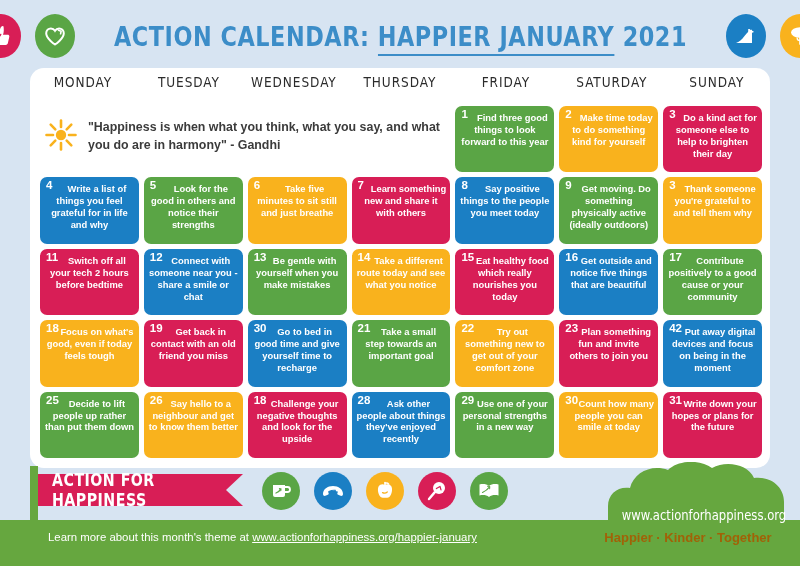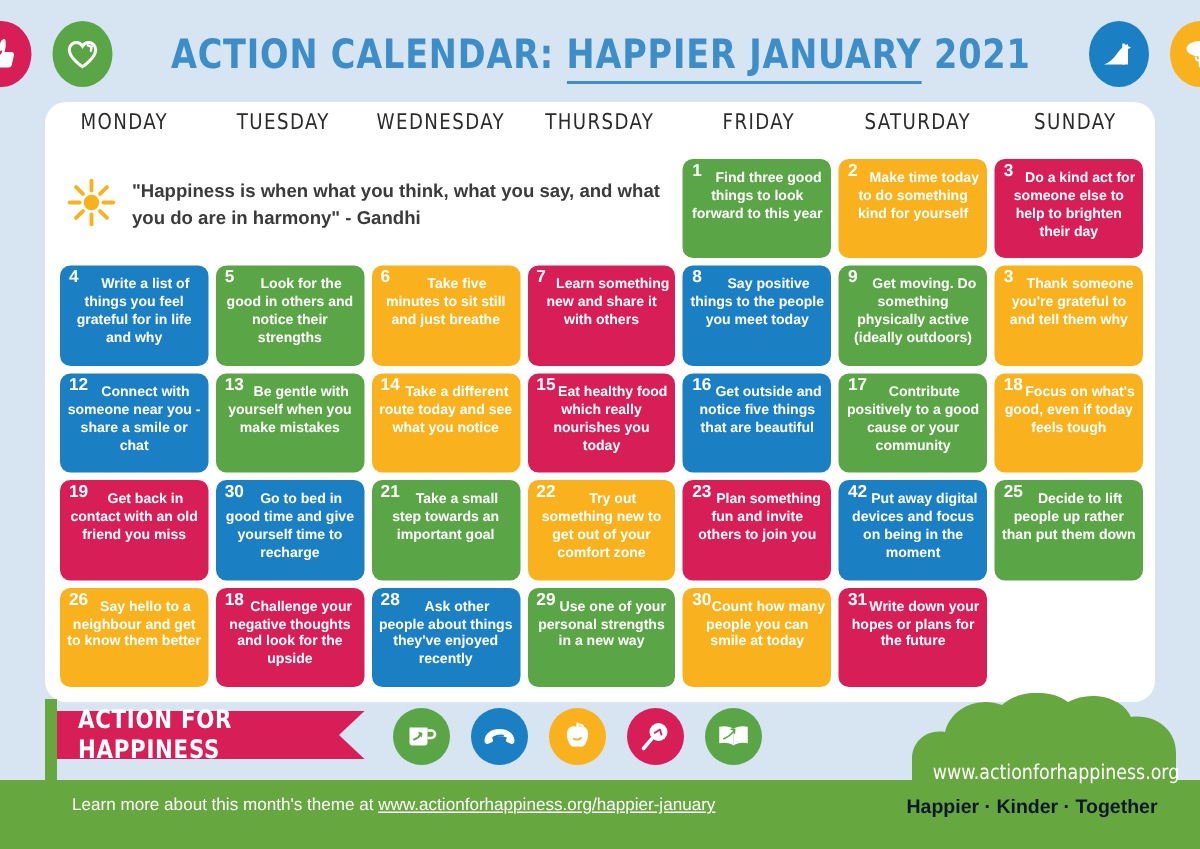--- a/index.html
+++ b/index.html
@@ -107,21 +107,21 @@
     font-size:11.4px;color:#ffffff;font-family:"Liberation Sans",sans-serif;
   }
   #learn-more .u{text-decoration:underline;}
   #site-url{
     position:absolute;left:608px;top:507px;width:192px;text-align:center;
     font-family:"DejaVu Sans Condensed","Liberation Sans",sans-serif;
     font-size:13.6px;color:#ffffff;font-weight:400;transform:scaleX(0.95);
   }
   #tagline{
     position:absolute;left:592px;top:530px;width:192px;text-align:center;
-    font-size:13px;font-weight:700;color:#0f172a;font-family:"Liberation Sans",sans-serif;
+    font-size:13px;font-weight:700;color:#a16207;font-family:"Liberation Sans",sans-serif;
   }
 </style>
 </head>
 <body>
 
 <div id="header">
 
   <div class="hdr-icon" style="background:#d81e56">
     <svg width="22" height="24" viewBox="0 0 22 24">
         <path d="M13 2c-2 0-2.6 2.1-3.2 3.8C9 8 7.4 9.4 6 10.4V21h9.6c1.4 0 2.1-.9 2.3-1.9l1.4-6.4c.2-1.1-.5-2-1.6-2H13c.4-1.4.8-2.9.8-4.3C13.8 3.3 13.6 2 13 2z" fill="#ffffff"></path>
@@ -206,20 +206,24 @@
         <span class="num">8</span>
         <span class="txt"><span style="display:inline-block;width:15px"></span>Say positive things to the people you meet today</span>
       </div>
       <div class="cell green">
         <span class="num">9</span>
         <span class="txt"><span style="display:inline-block;width:15px"></span>Get moving. Do something physically active (ideally outdoors)</span>
       </div>
       <div class="cell orange">
         <span class="num">3</span>
         <span class="txt"><span style="display:inline-block;width:15px"></span>Thank someone you're grateful to and tell them why</span>
+      </div>
+      <div class="cell pink">
+        <span class="num">11</span>
+        <span class="txt"><span style="display:inline-block;width:15px"></span>Switch off all your tech 2 hours before bedtime</span>
       </div>
       <div class="cell blue">
         <span class="num">12</span>
         <span class="txt"><span style="display:inline-block;width:15px"></span>Connect with someone near you - share a smile or chat</span>
       </div>
       <div class="cell green">
         <span class="num">13</span>
         <span class="txt"><span style="display:inline-block;width:15px"></span>Be gentle with yourself when you make mistakes</span>
       </div>
       <div class="cell orange">

